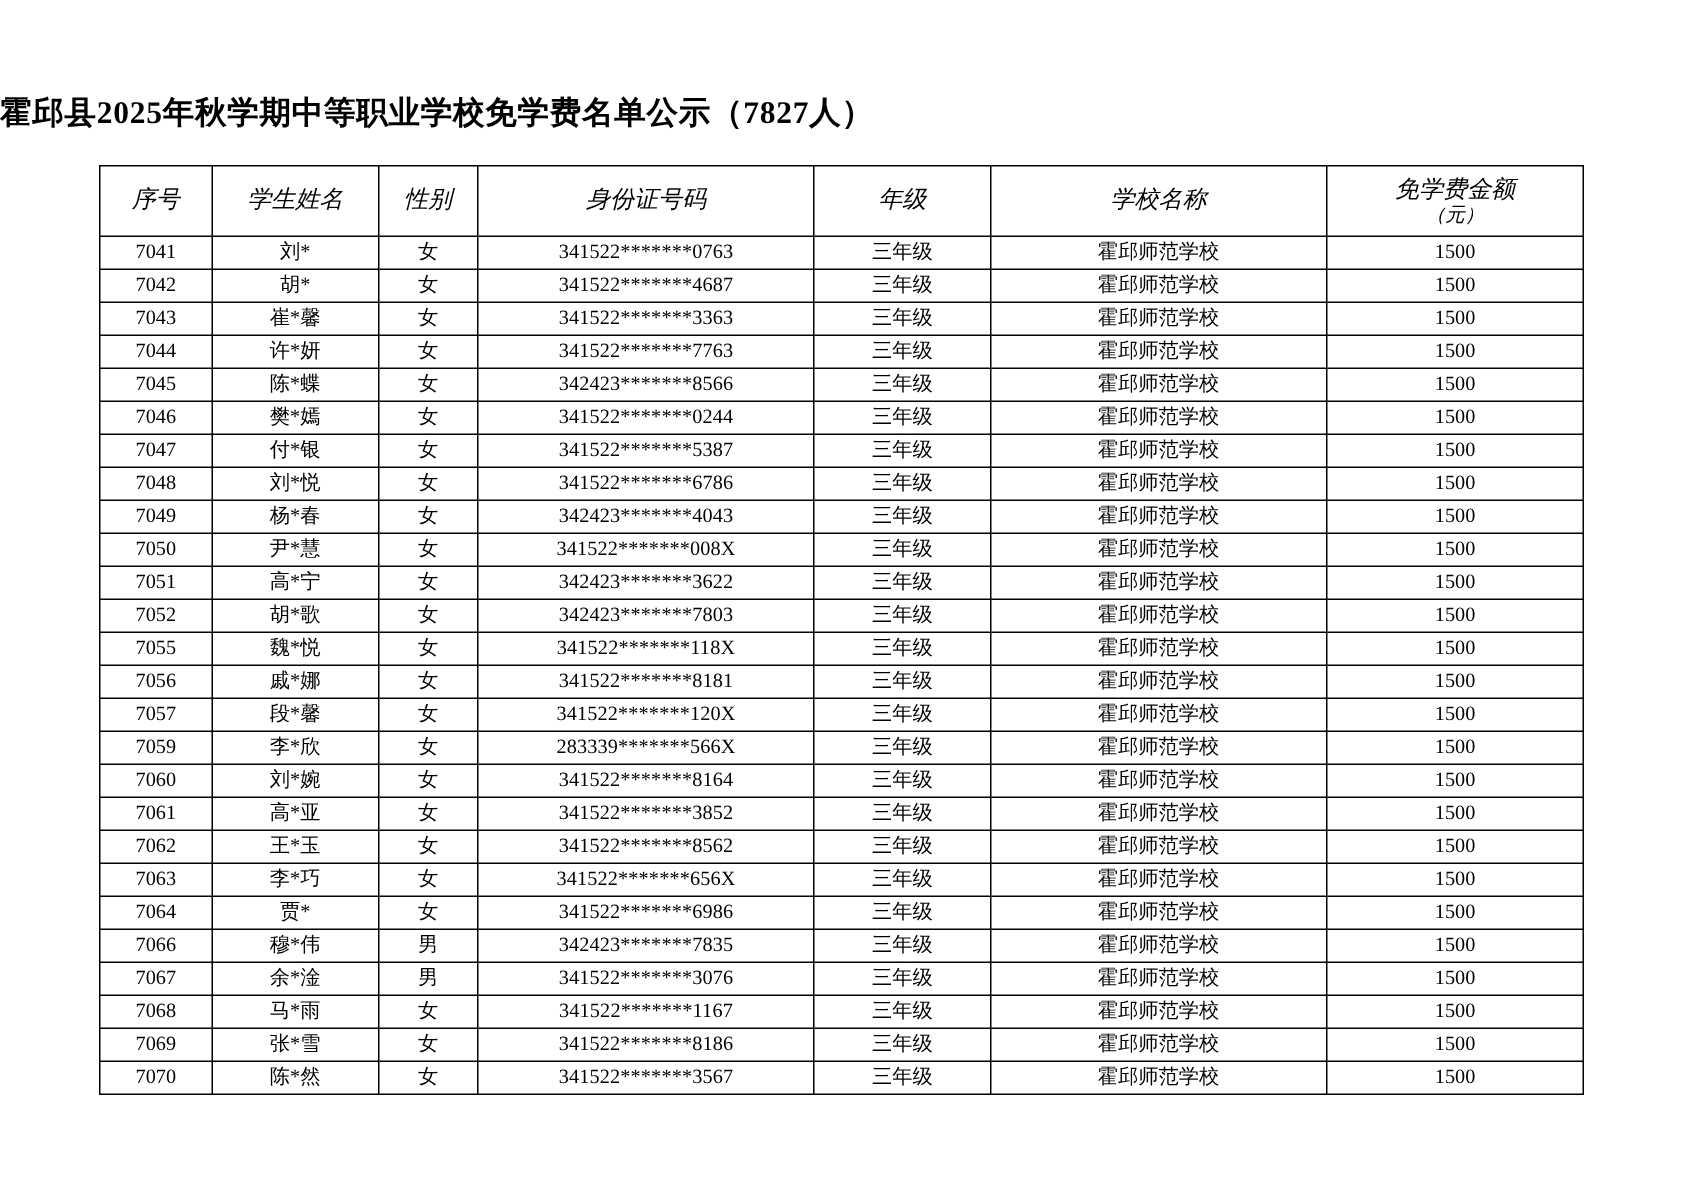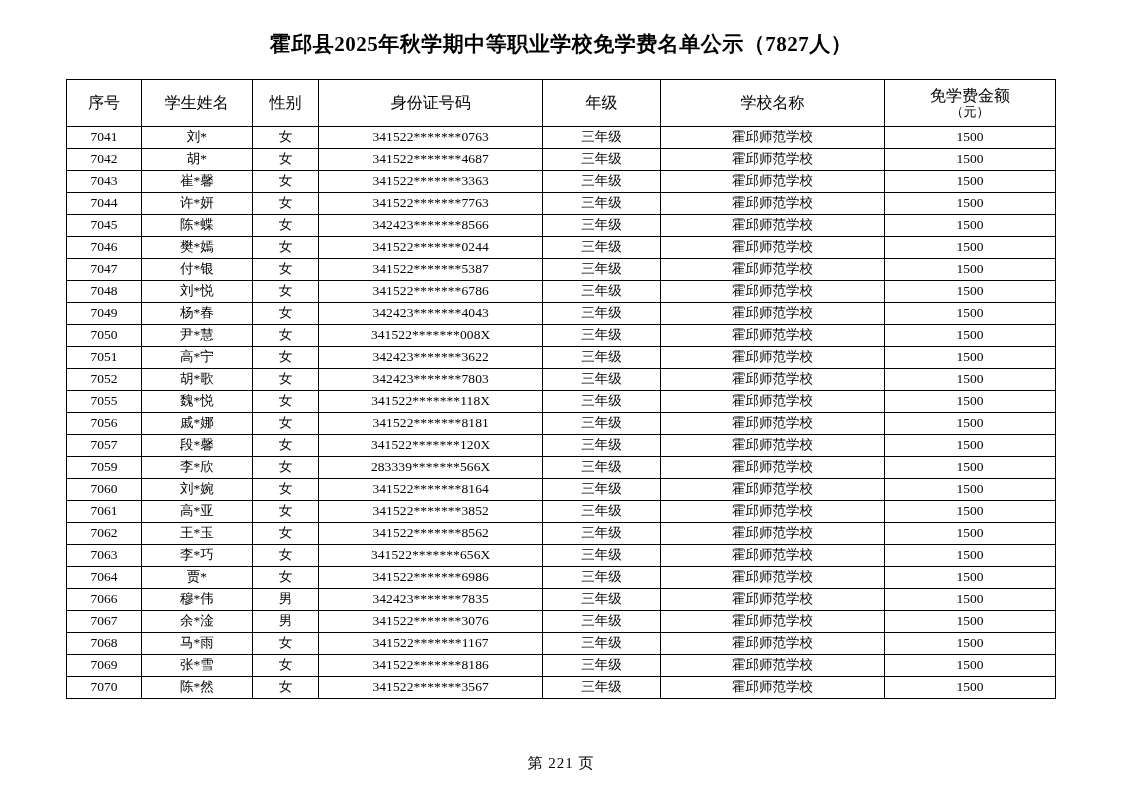--- a/index.html
+++ b/index.html
@@ -16,26 +16,25 @@
     overflow: hidden;
   }
   .page {
     width: 1122px;
     height: 793px;
     box-sizing: border-box;
     padding: 0;
     position: relative;
   }
   .doc-title {
-    text-align: center;
     font-size: 21px;
     font-weight: bold;
     letter-spacing: 0.5px;
     margin: 0;
-    padding-top: 32px;
+    padding-top: 63px;
     padding-bottom: 0;
     line-height: 1.2;
   }
   .table-wrap {
     margin: 22px auto 0 auto;
     width: 990px;
   }
   table.roster {
     border-collapse: collapse;
     width: 100%;
@@ -49,20 +48,21 @@
     font-size: 13.5px;
     line-height: 1.1;
     padding: 0;
     height: 21px;
     font-family: "Liberation Serif", "DejaVu Serif", serif;
   }
   table.roster thead th {
     height: 46px;
     font-size: 16px;
     font-weight: normal;
+    font-style: italic;
   }
   .col-seq { width: 70px; }
   .col-name { width: 104px; }
   .col-gender { width: 62px; }
   .col-id { width: 210px; }
   .col-grade { width: 110px; }
   .col-school { width: 210px; }
   .col-amount { width: 160px; }
 
   td.id-cell {
@@ -352,14 +352,13 @@
             <td>女</td>
             <td class="id-cell">341522*******3567</td>
             <td>三年级</td>
             <td>霍邱师范学校</td>
             <td>1500</td>
           </tr>
         </tbody>
     </table>
   </div>
 
-  <div class="footer">第 221 页</div>
 </div>
 
 </body></html>

